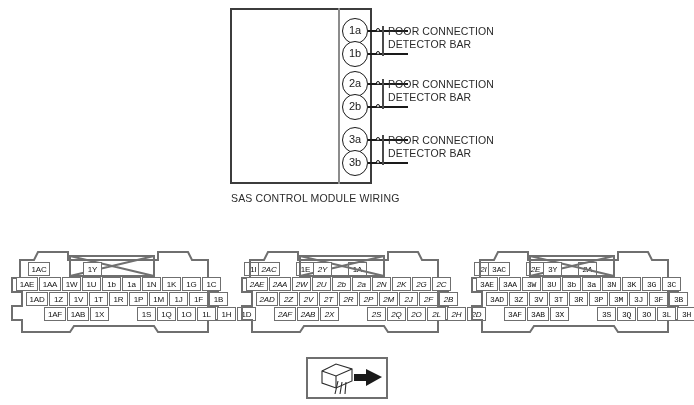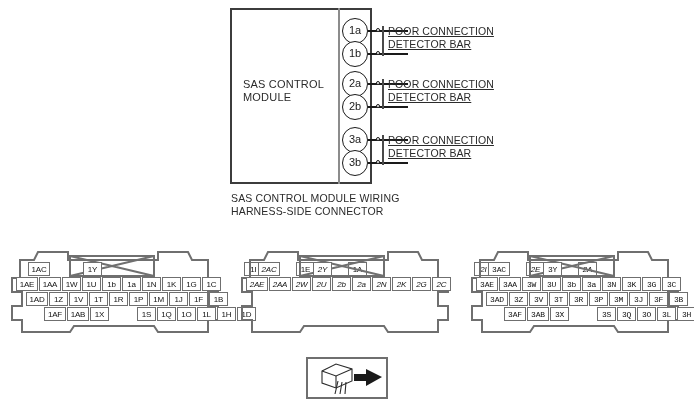--- a/index.html
+++ b/index.html
@@ -34,21 +34,21 @@
     font-size:11px;line-height:23px;text-align:center;color:#1a1a1a;
   }
 
   .lead{height:1.6px;background:#1a1a1a;}
   .term{
     width:4px;height:4px;border-radius:50%;
     border:1.2px solid #1a1a1a;background:#fff;box-sizing:border-box;
   }
   .bar{width:2px;background:#4a4a4a;}
   .pcd-label{
-    font-size:10.5px;line-height:13px;letter-spacing:.1px;color:#2b2b2b;width:140px;text-decoration:underline;
+    font-size:10.5px;line-height:13px;letter-spacing:.1px;color:#2b2b2b;width:140px;
   }
 
   .caption{
     left:231px;top:192px;width:232px;text-align:left;
     font-size:10.5px;line-height:13px;letter-spacing:.15px;color:#2b2b2b;
   }
 
   
   .connector{top:248px;width:218px;height:88px;}
   #connector-1{left:8px;}
@@ -82,24 +82,20 @@
     border:2px solid #6f6f6f;background:#fff;box-sizing:border-box;
   }
 </style>
 </head>
 <body>
 
 <div class="abs" id="block-diagram">
 
   <div class="abs module-box"></div>
 
-  <div class="abs module-label">
-    <div>SAS CONTROL</div>
-    <div>MODULE</div>
-  </div>
 
   <div class="abs conn-strip"></div>
 
   <div class="abs pin" style="left:342px;top:18px;">1a</div>
   <div class="abs pin" style="left:342px;top:41px;">1b</div>
   <div class="abs pin" style="left:342px;top:71px;">2a</div>
   <div class="abs pin" style="left:342px;top:94px;">2b</div>
   <div class="abs pin" style="left:342px;top:127px;">3a</div>
   <div class="abs pin" style="left:342px;top:150px;">3b</div>
 
@@ -128,21 +124,20 @@
   <div class="abs term" style="left:376px;top:137px;"></div>
   <div class="abs term" style="left:376px;top:160px;"></div>
   <div class="abs bar" style="left:382px;top:135px;height:30px;"></div>
   <div class="abs pcd-label" style="left:388px;top:134px;">
     <div>POOR CONNECTION</div>
     <div>DETECTOR BAR</div>
   </div>
 
   <div class="abs caption">
     <div>SAS CONTROL MODULE WIRING</div>
-    <div>HARNESS-SIDE CONNECTOR</div>
   </div>
 </div>
 
 <div class="abs connector" id="connector-1">
     <div class="shell">
       <svg class="shell-svg" width="218" height="88" viewBox="0 0 218 88">
     <g fill="none" stroke="#6f6f6f" stroke-width="2" stroke-linejoin="miter">
       <path d="M12 30 L12 12 L26 12 L30 4 L60 4 L60 12 L150 12 L150 4 L180 4 L184 12 L200 12 L200 30
                L210 30 L210 44 L200 44 L200 58 L210 58 L210 72 L200 72 L200 84 L150 84 L146 78
                L66 78 L62 84 L14 84 L14 72 L4 72 L4 58 L14 58 L14 44 L4 44 L4 30 Z"></path>
@@ -221,20 +216,44 @@
       <div class="cell w-wide">2AA</div>
       <div class="cell">2W</div>
       <div class="cell">2U</div>
       <div class="cell">2b</div>
       <div class="cell">2a</div>
       <div class="cell">2N</div>
       <div class="cell">2K</div>
       <div class="cell">2G</div>
       <div class="cell">2C</div>
     </div>
+    <div class="pinrow row3">
+      <div class="cell w-wide">2AD</div>
+      <div class="cell">2Z</div>
+      <div class="cell">2V</div>
+      <div class="cell">2T</div>
+      <div class="cell">2R</div>
+      <div class="cell">2P</div>
+      <div class="cell">2M</div>
+      <div class="cell">2J</div>
+      <div class="cell">2F</div>
+      <div class="cell">2B</div>
+    </div>
+    <div class="pinrow row4">
+      <div class="cell w-wide">2AF</div>
+      <div class="cell w-wide">2AB</div>
+      <div class="cell">2X</div>
+      <div class="cell gap"></div>
+      <div class="cell">2S</div>
+      <div class="cell">2Q</div>
+      <div class="cell">2O</div>
+      <div class="cell">2L</div>
+      <div class="cell">2H</div>
+      <div class="cell">2D</div>
+    </div>
   </div>
 <div class="abs connector" id="connector-3">
     <div class="shell">
       <svg class="shell-svg" width="218" height="88" viewBox="0 0 218 88">
     <g fill="none" stroke="#6f6f6f" stroke-width="2" stroke-linejoin="miter">
       <path d="M12 30 L12 12 L26 12 L30 4 L60 4 L60 12 L150 12 L150 4 L180 4 L184 12 L200 12 L200 30
                L210 30 L210 44 L200 44 L200 58 L210 58 L210 72 L200 72 L200 84 L150 84 L146 78
                L66 78 L62 84 L14 84 L14 72 L4 72 L4 58 L14 58 L14 44 L4 44 L4 30 Z"></path>
       <rect x="62" y="8" width="84" height="20"></rect>
       <path d="M62 8 L146 28 M146 8 L62 28"></path>

